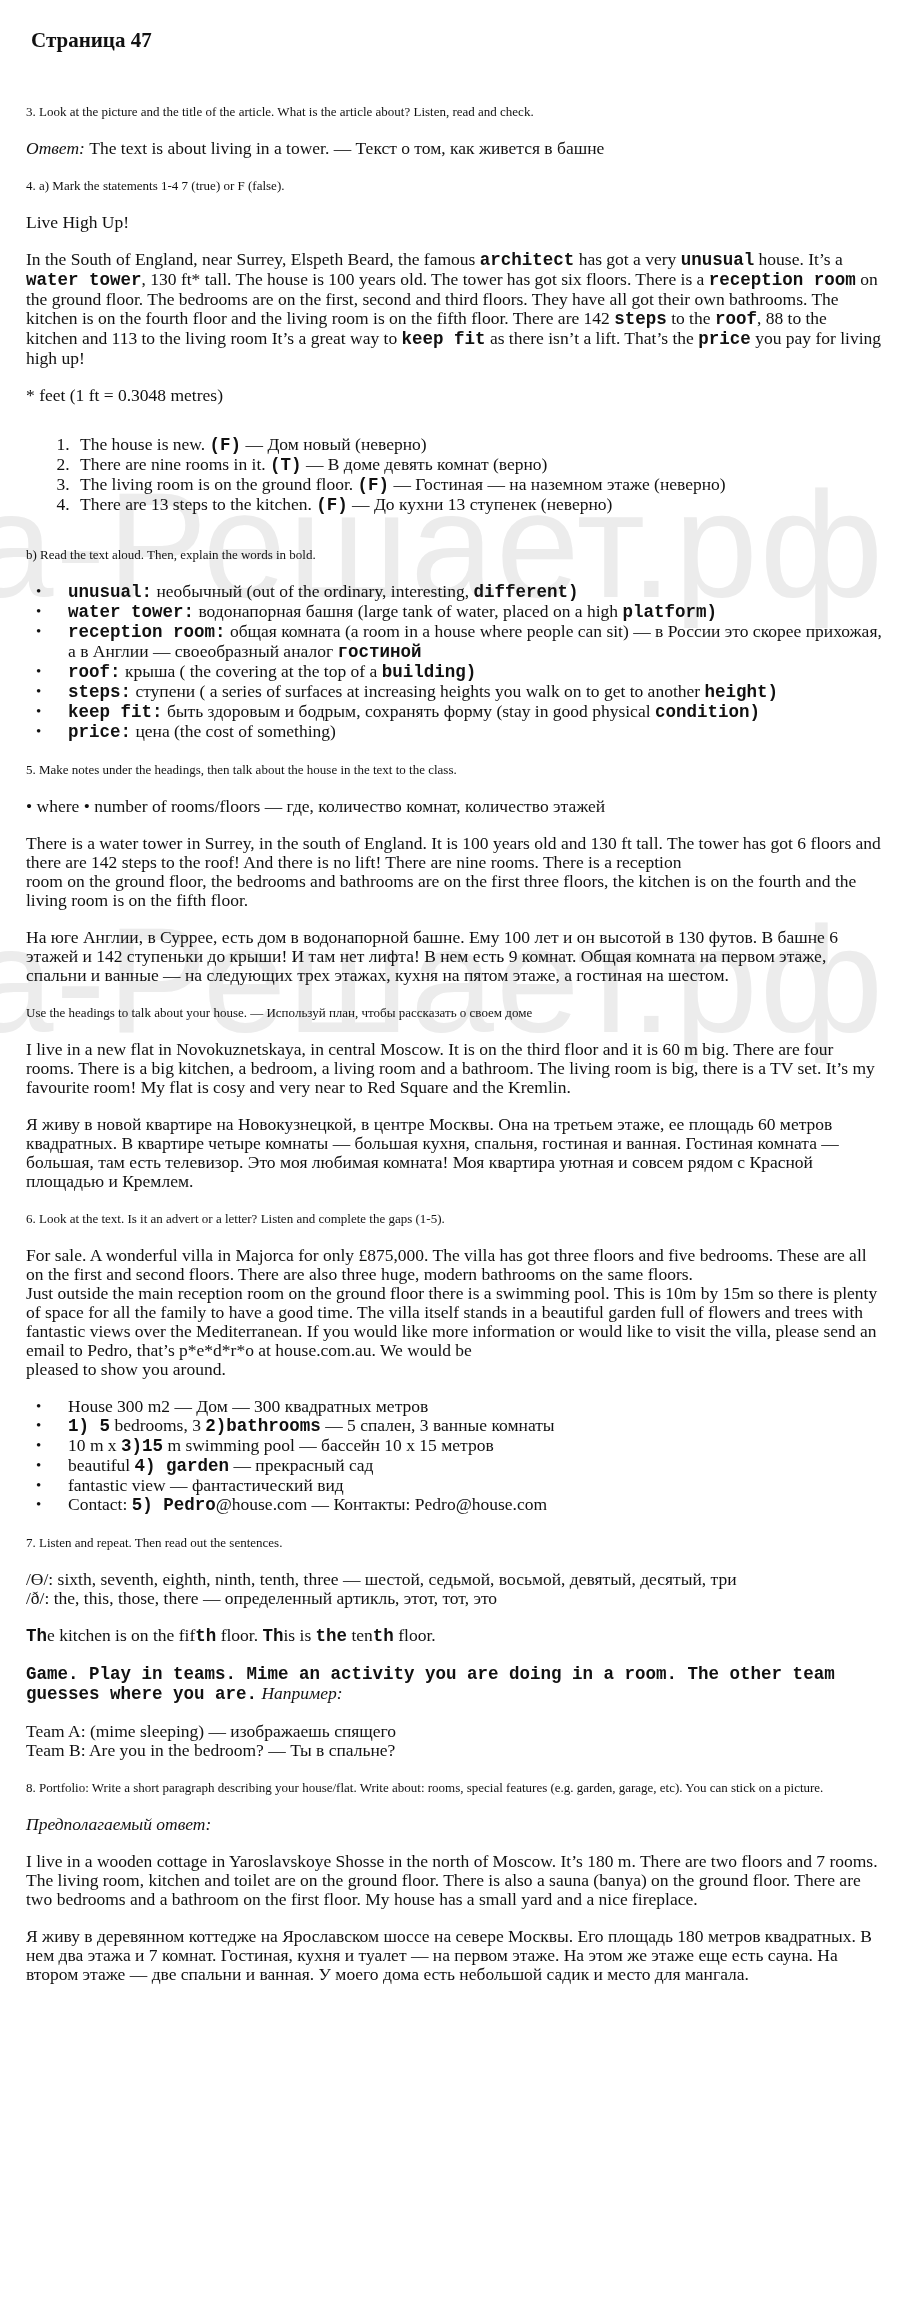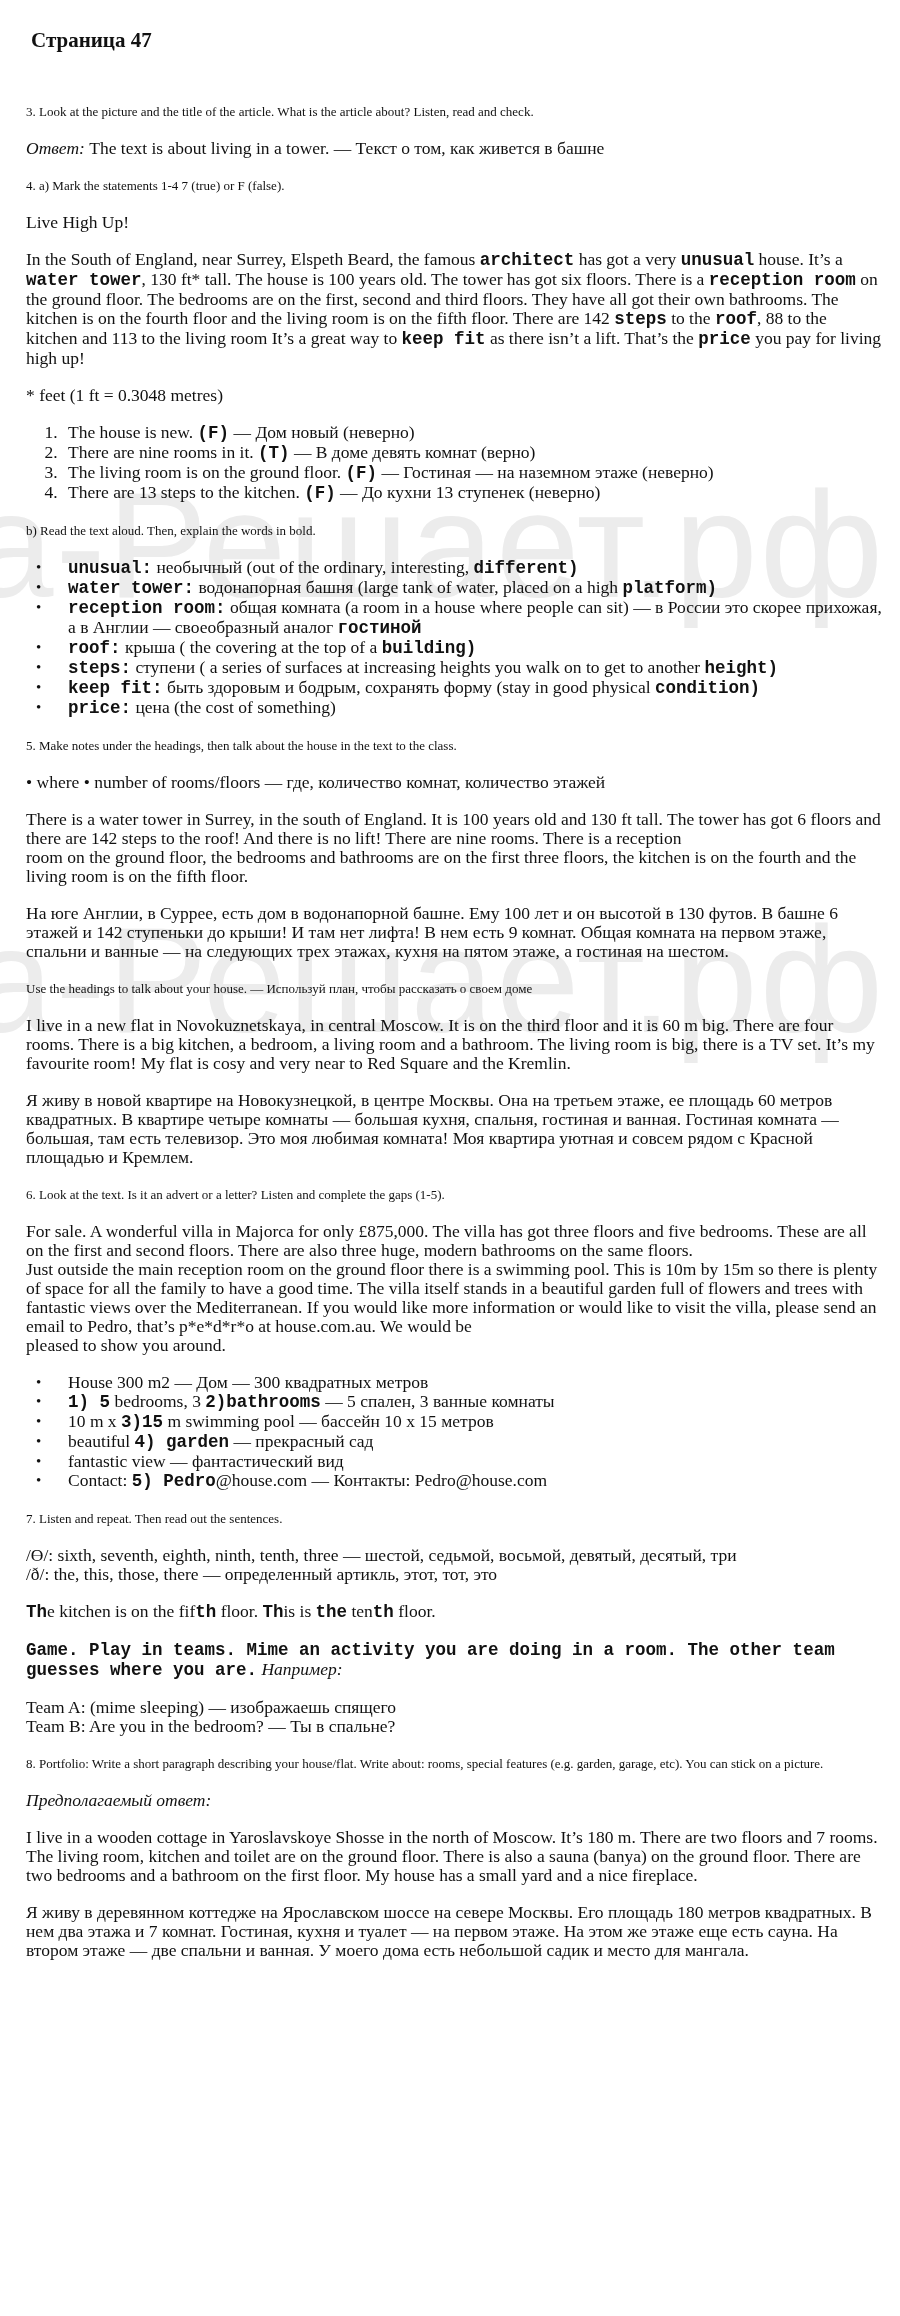--- a/index.html
+++ b/index.html
@@ -43,21 +43,21 @@
     font-size: 13px;
     line-height: 19px;
     margin: 0;
   }
   p { margin: 0; }
   .gap-m { height: 18px; }
   .gap-l { height: 50px; }
   i, .it { font-style: italic; }
   b { font-weight: bold; font-family: Liberation Mono, monospace; }
   ol.statements {
-    margin: 0;
+    margin: 12px;
     padding-left: 36px;
   }
   ol.statements li { padding-left: 6px; }
   ul.bullets {
     margin: 0;
     padding-left: 36px;
     list-style: none;
   }
   ul.bullets li {
     position: relative;

